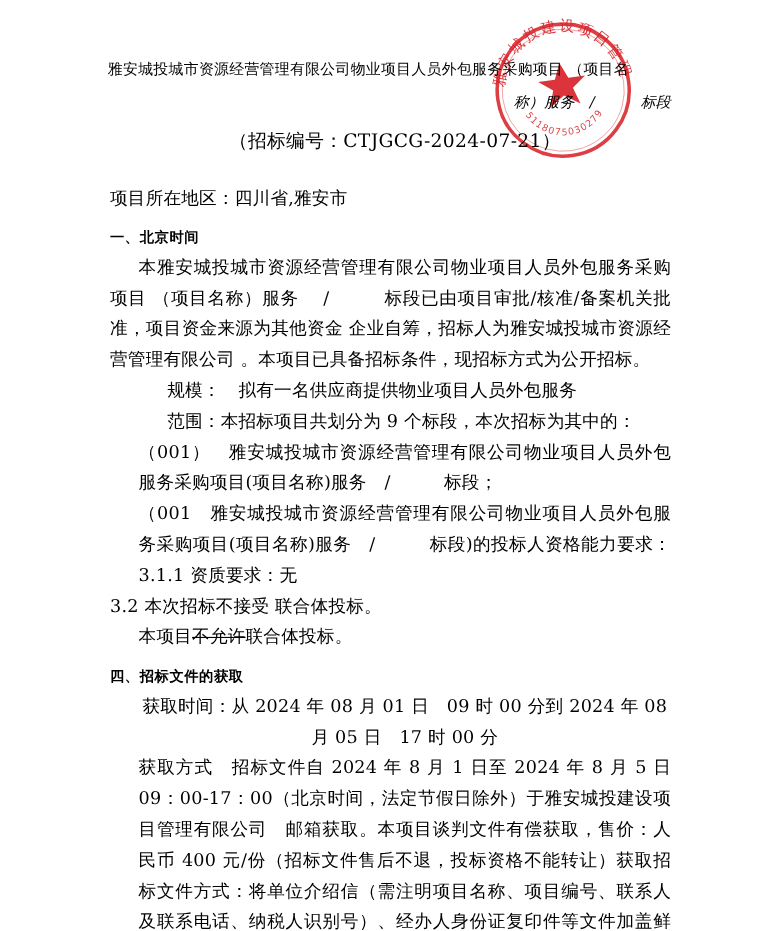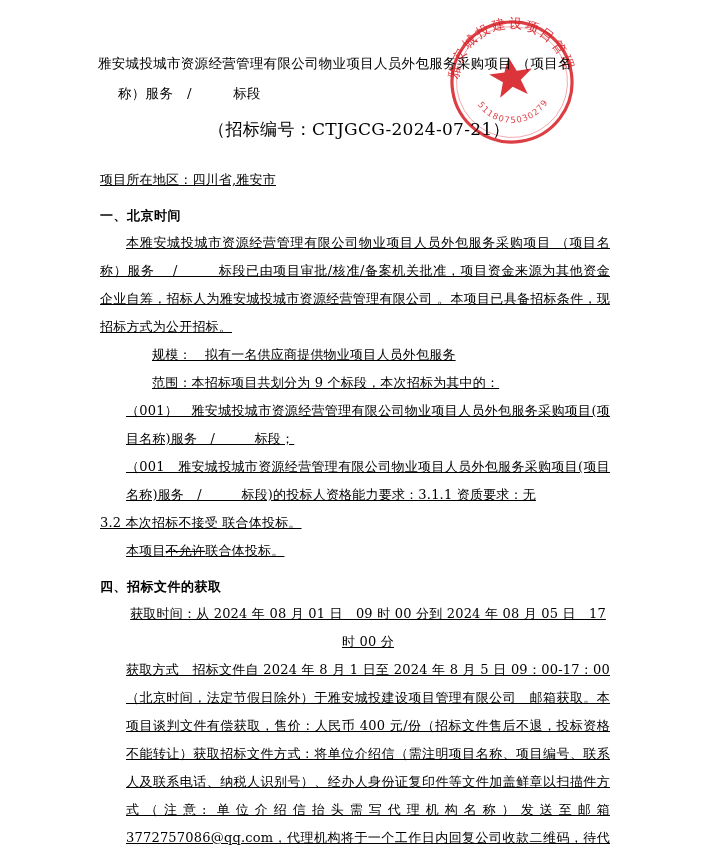--- a/index.html
+++ b/index.html
@@ -34,36 +34,36 @@
   }
   .title-line {
     display: block;
     white-space: nowrap;
   }
   .title-line-1 {
     text-align: left;
     margin-left: -2px;
   }
   .title-line-2 {
-    text-align: left;
+    text-align: right;
     margin-left: 18px;
+    font-style: italic;
   }
   .title-code {
     text-align: center;
     margin-top: 6px;
     font-size: 17px;
     margin-left: 8px;
   }
   
   .para {
-    font-size: 13px;
+    font-size: 16px;
     line-height: 28px;
     margin: 0;
     letter-spacing: 0.2px;
-    text-decoration: underline;
   }
   .loc {
     margin-top: 22px;
   }
   .section-head {
     font-size: 13px;
     font-weight: bold;
     margin: 13px 0 4px 0;
     letter-spacing: 0.5px;
   }

